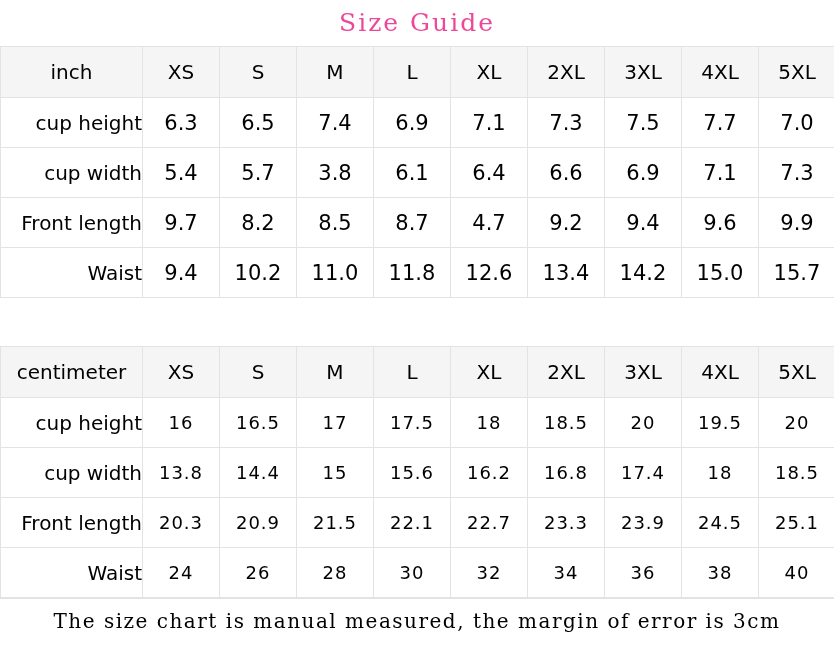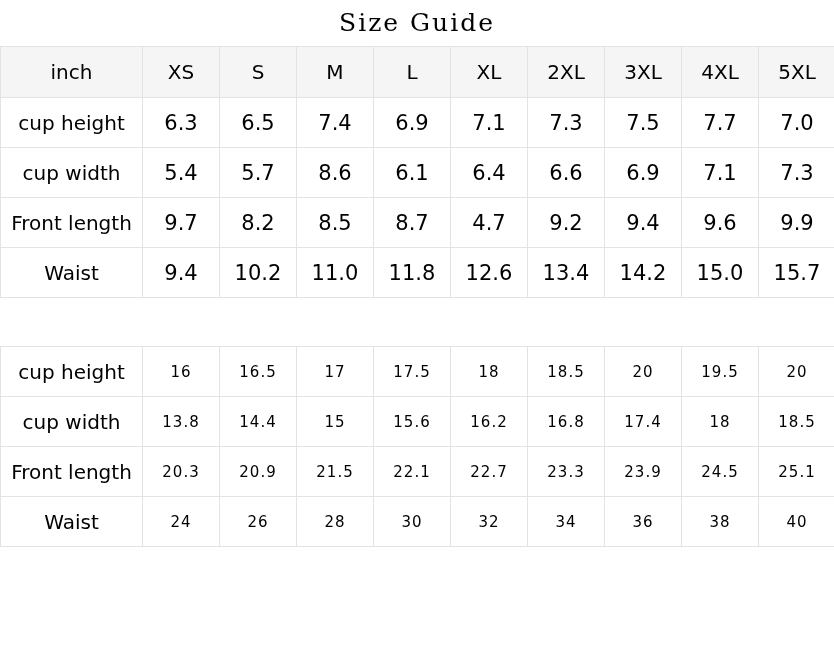--- a/index.html
+++ b/index.html
@@ -23,21 +23,21 @@
   }
   .title {
     width: 100%;
     text-align: center;
     font-family: "DejaVu Serif", serif;
     font-size: 25px;
     letter-spacing: 2px;
     line-height: 46px;
     height: 46px;
     font-weight: normal;
-    color: #000000;
+    color: #ec4899;
   }
   table.size {
     width: 834px;
     border-collapse: collapse;
     table-layout: fixed;
   }
   table.size td, table.size th {
     border: 1px solid #e3e3e3;
     text-align: center;
     font-weight: normal;
@@ -57,23 +57,24 @@
     font-size: 20px;
     font-family: "DejaVu Sans", sans-serif;
   }
   tr.data-row td {
     height: 50px;
     font-size: 21px;
     font-family: "DejaVu Sans", sans-serif;
   }
   tr.data-row td.rowlabel {
     font-size: 20px;
+    text-align: right;
   }
   .cm-table tr.data-row td {
-    font-size: 15px;
+    font-size: 18px;
     letter-spacing: 1px;
   }
   .cm-table tr.data-row td.rowlabel {
     font-size: 20px;
     letter-spacing: 0;
   }
   .gap {
     height: 48px;
     width: 834px;
     background: #ffffff;
@@ -133,21 +134,21 @@
         <td>7.1</td>
         <td>7.3</td>
         <td>7.5</td>
         <td>7.7</td>
         <td>7.0</td>
       </tr>
       <tr class="data-row">
         <td class="rowlabel">cup width</td>
         <td>5.4</td>
         <td>5.7</td>
-        <td>8.6</td>
+        <td>3.8</td>
         <td>6.1</td>
         <td>6.4</td>
         <td>6.6</td>
         <td>6.9</td>
         <td>7.1</td>
         <td>7.3</td>
       </tr>
       <tr class="data-row">
         <td class="rowlabel">Front length</td>
         <td>9.7</td>
@@ -184,20 +185,32 @@
         <col class="data-col">
         <col class="data-col">
       <col class="data-col">
         <col class="data-col">
         <col class="data-col">
       <col class="data-col">
         <col class="data-col">
         <col class="data-col">
     </colgroup>
     <tbody>
+      <tr class="header-row">
+        <td>centimeter</td>
+        <td>XS</td>
+        <td>S</td>
+        <td>M</td>
+        <td>L</td>
+        <td>XL</td>
+        <td>2XL</td>
+        <td>3XL</td>
+        <td>4XL</td>
+        <td>5XL</td>
+      </tr>
       <tr class="data-row">
         <td class="rowlabel">cup height</td>
         <td>16</td>
         <td>16.5</td>
         <td>17</td>
         <td>17.5</td>
         <td>18</td>
         <td>18.5</td>
         <td>20</td>
         <td>19.5</td>
@@ -235,14 +248,15 @@
         <td>30</td>
         <td>32</td>
         <td>34</td>
         <td>36</td>
         <td>38</td>
         <td>40</td>
       </tr>
     </tbody>
   </table>
 
+  <div class="footer">The size chart is manual measured, the margin of error is 3cm</div>
 
 </div>
 
 </body></html>

